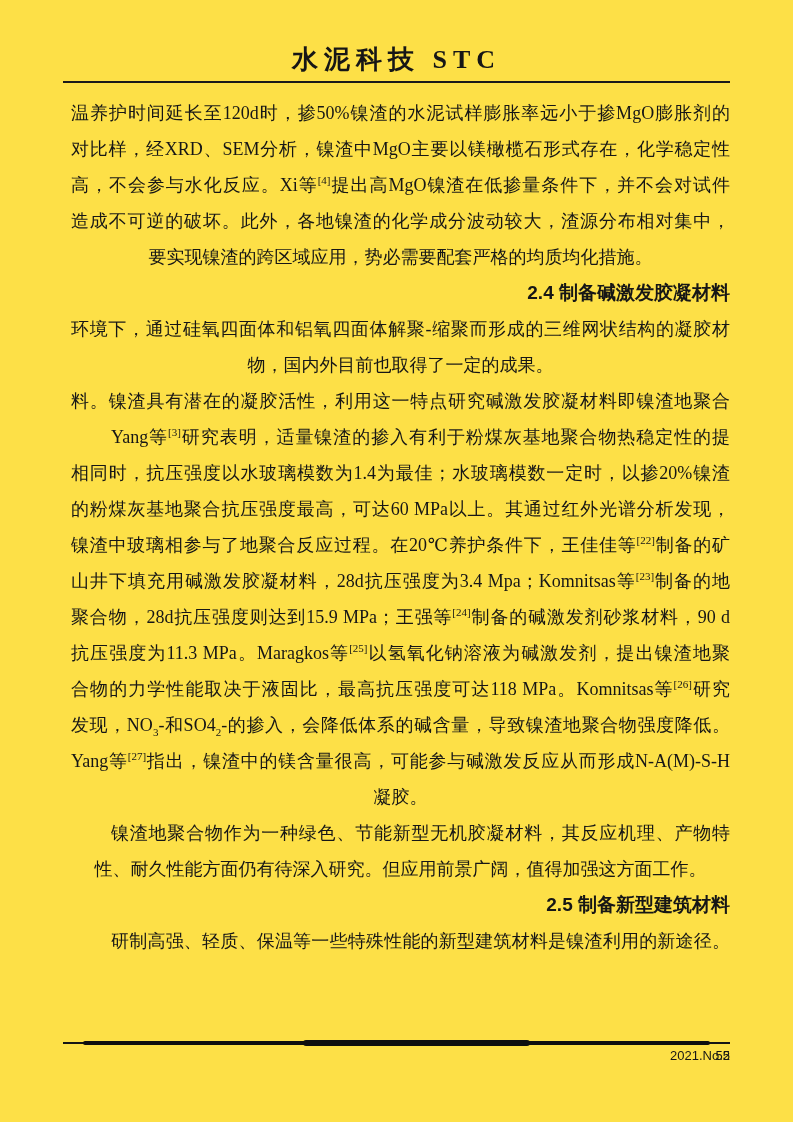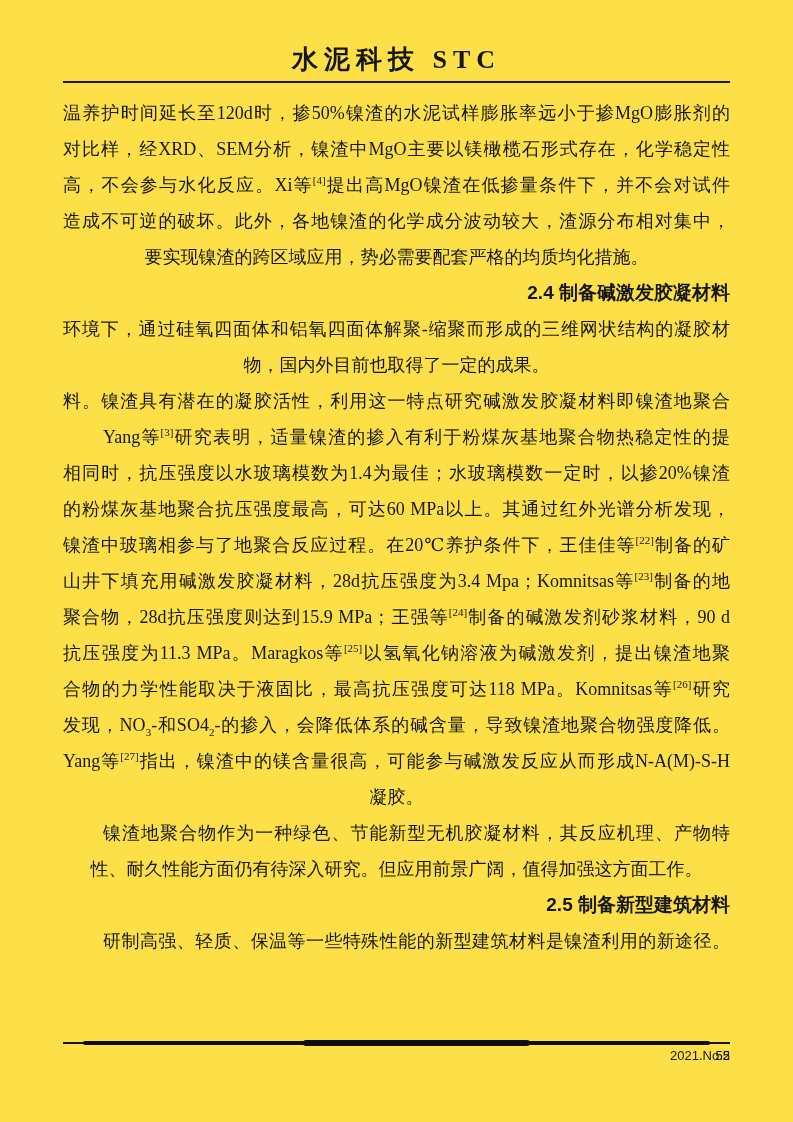--- a/index.html
+++ b/index.html
@@ -24,20 +24,21 @@
     position:absolute; top:81px; left:63px; width:667px; height:2px;
     background:#1a1a1a;
   }
   .doc-body {
     position:absolute; top:95px; left:63px; width:667px;
   }
   .line {
     height:36px; line-height:36px;
     font-size:18px;
     overflow:hidden;
+    margin-left:8px;
   }
   .line.body { text-align:justify; text-align-last:justify; }
   .line.end  { text-align:center; }
   .line.heading {
     font-weight:bold;
     font-family:"Liberation Sans","DejaVu Sans",sans-serif;
     font-size:19px;
     text-align:right;
   }
   .line.indent { text-indent:40px; }

